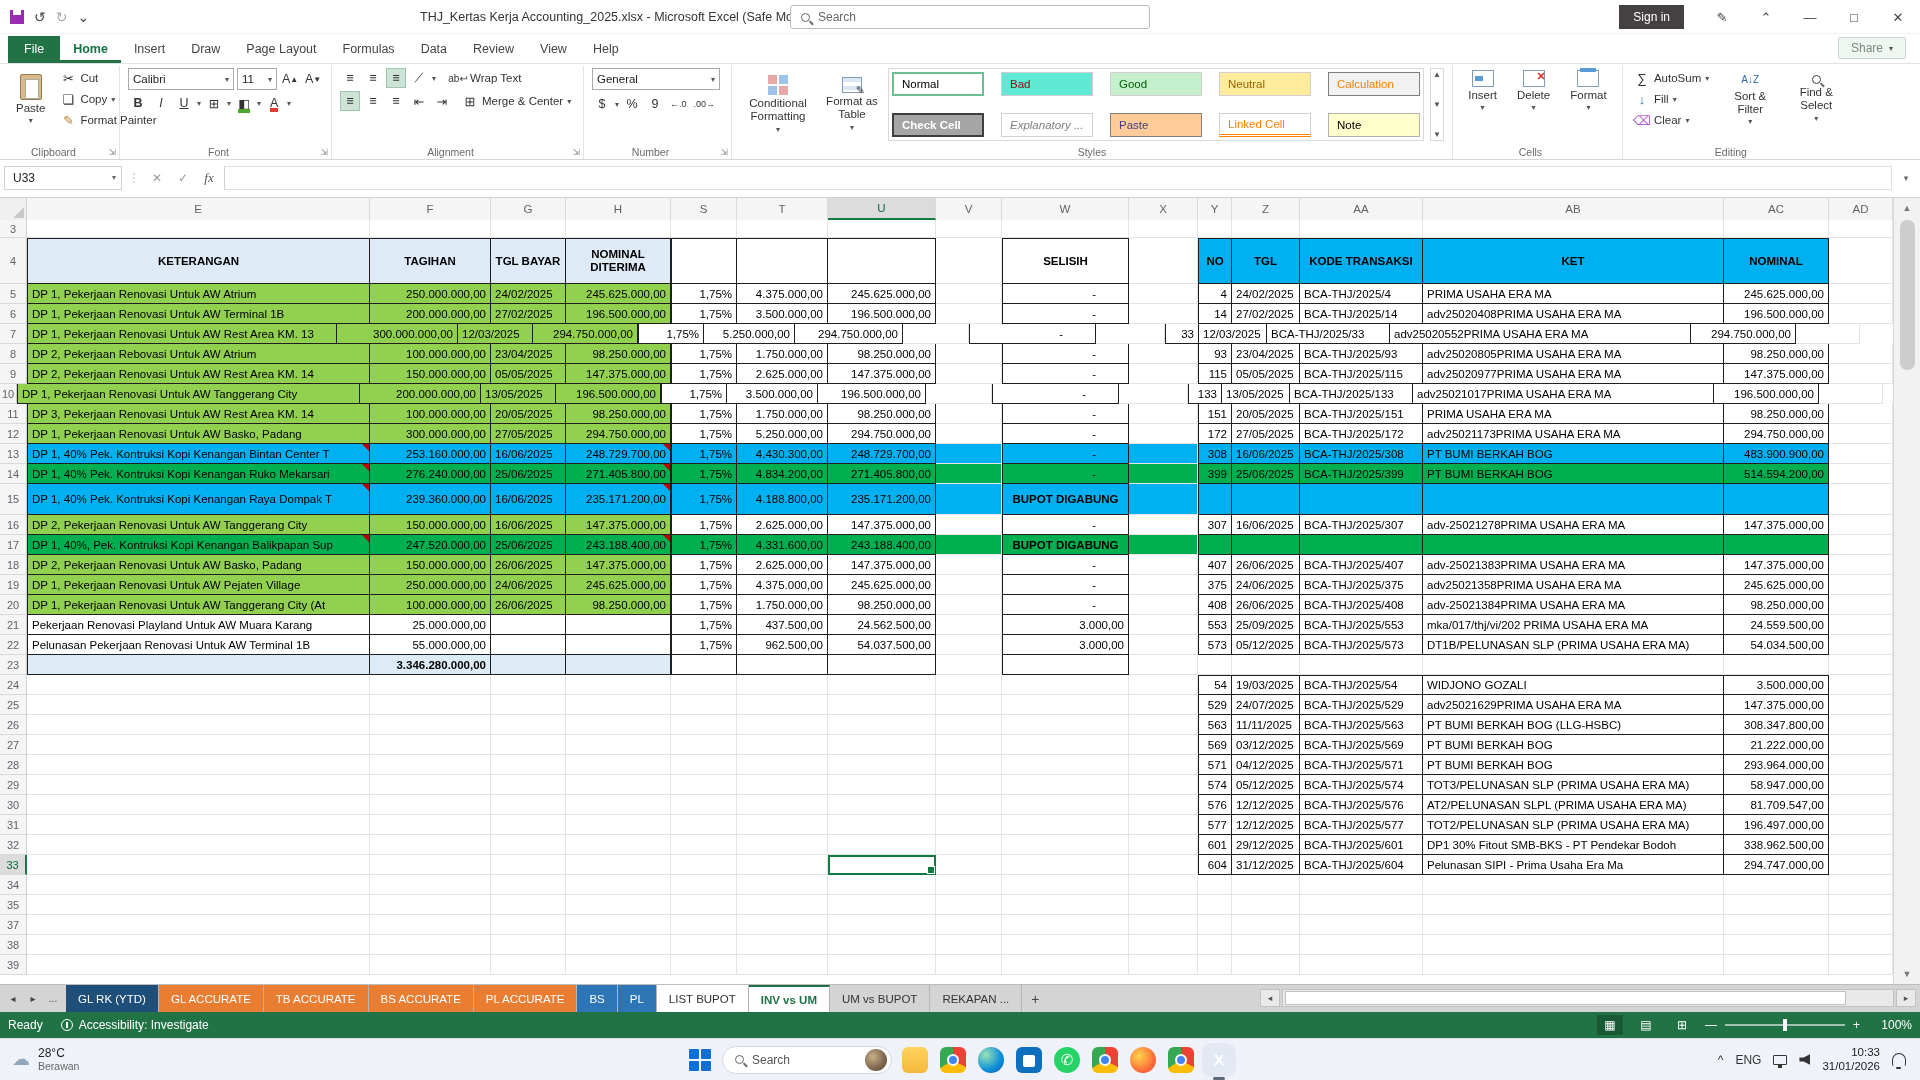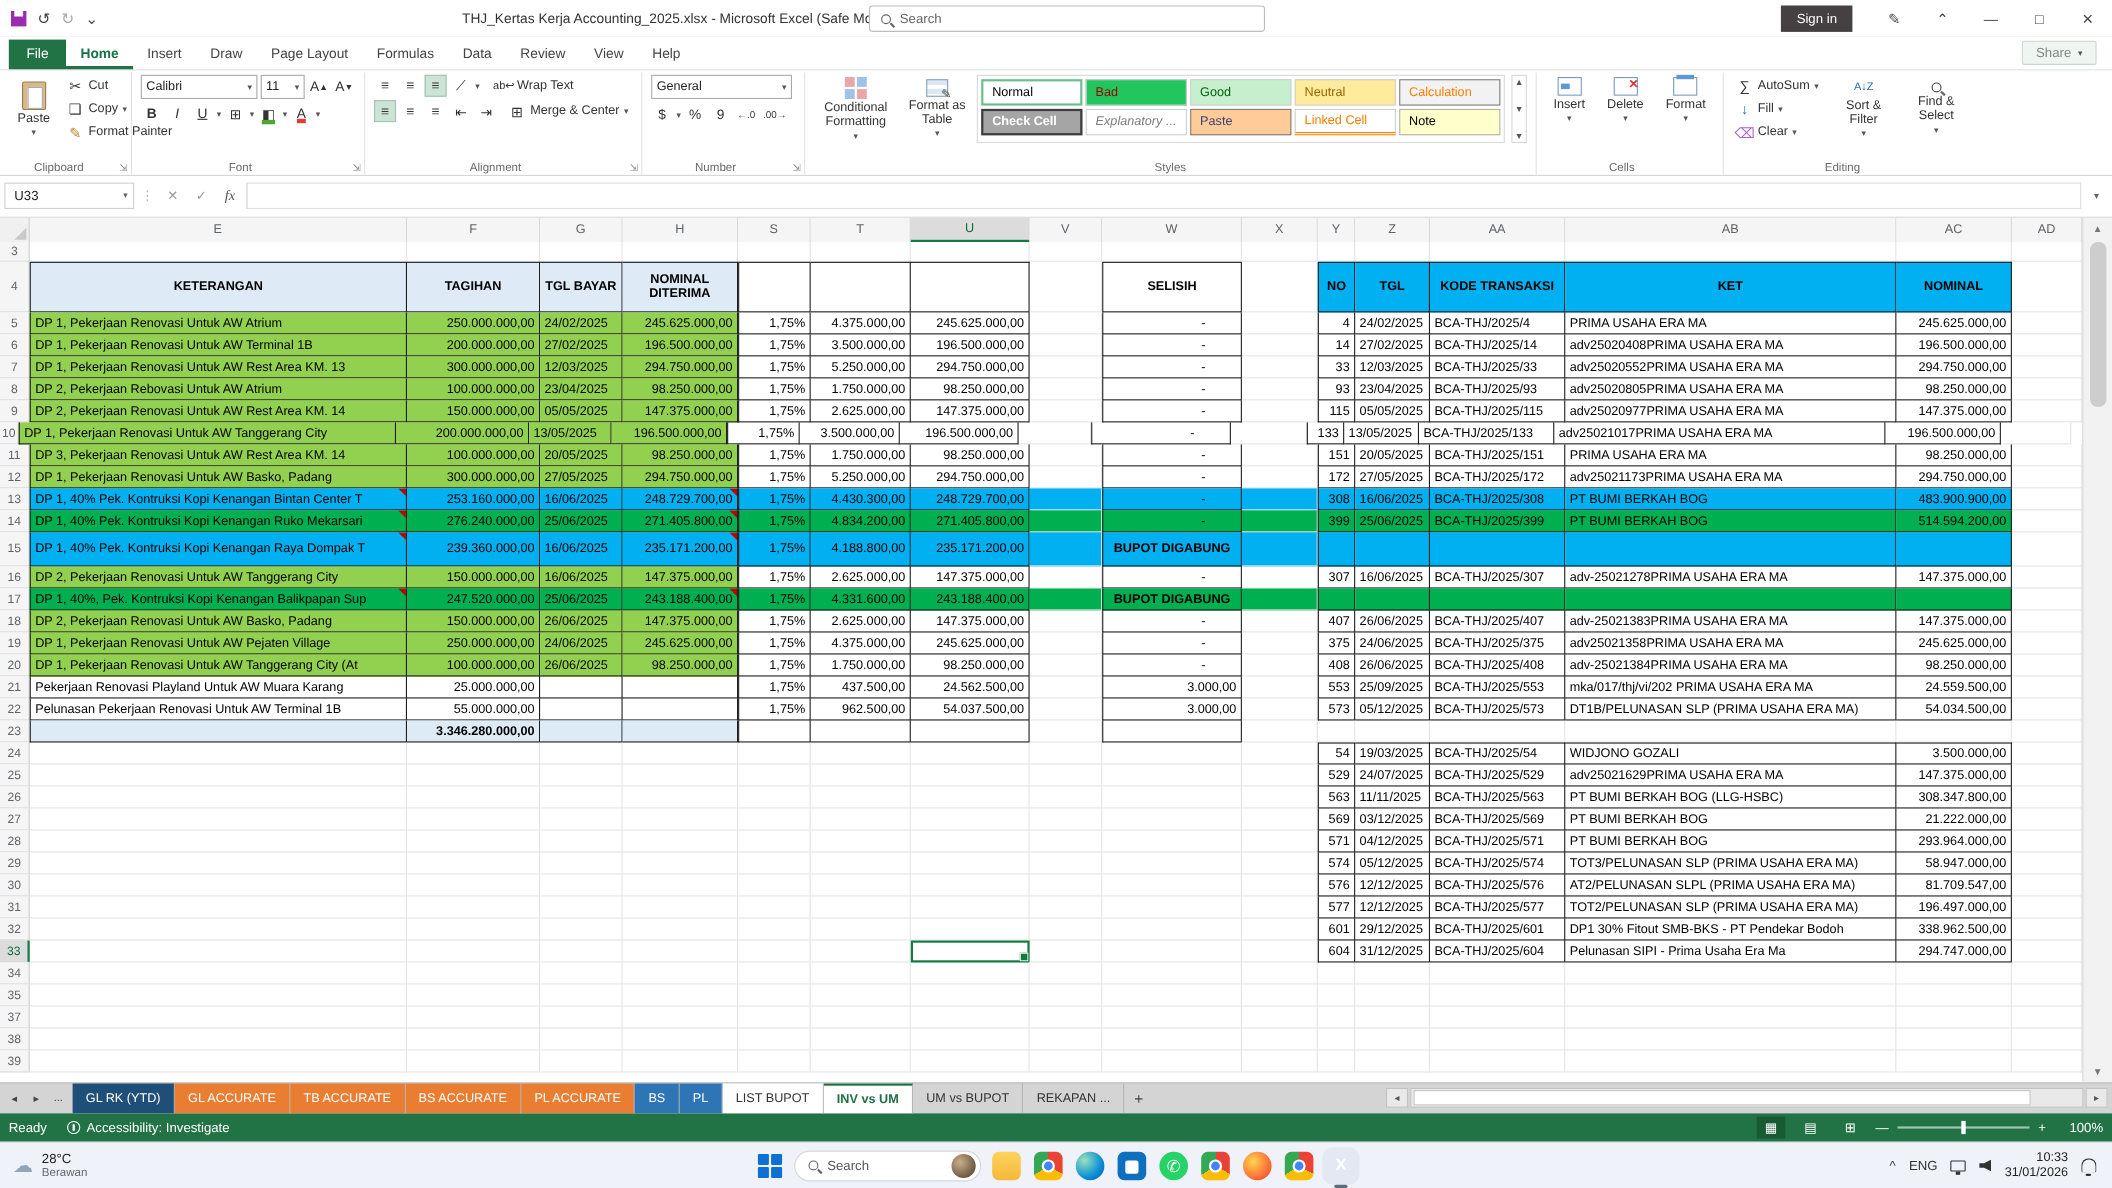--- a/index.html
+++ b/index.html
@@ -43,24 +43,24 @@
   .paste-ico { width:22px; height:26px; background:#d8b98c; border:1px solid #9a7b50; border-radius:2px; position:relative; }
   .paste-ico::after { content:""; position:absolute; left:4px; top:4px; width:12px; height:18px; background:#fff; border:1px solid #aaa; }
   .combo { border:1px solid #ababab; background:#fff; font-size:11.5px; color:#222; display:flex; align-items:center; justify-content:space-between; padding:1px 4px; height:22px; }
   .fontrow { display:flex; gap:3px; align-items:center; margin-bottom:3px; }
   .fmtbtn { min-width:20px; height:20px; display:inline-flex; align-items:center; justify-content:center; font-size:12.5px; color:#333; padding:0 2px; }
   .fmtbtn.sel { background:#cce3d5; border:1px solid #9fc6af; }
   .ubar { display:inline-block; position:relative; }
   .ubar.green::after, .ubar.red::after { content:""; position:absolute; left:0; right:0; bottom:-2px; height:4px; }
   .ubar.green::after { background:#4ea72e; }
   .ubar.red::after { background:#e03c31; }
-  .styles-gal { display:grid; grid-template-columns:repeat(5, 92px); grid-auto-rows:24px; gap:3px; border:1px solid #d9d9d9; padding:3px; background:#fff; }
+  .styles-gal { display:grid; grid-template-columns:repeat(5, 92px); grid-auto-rows:24px; gap:17px; border:1px solid #d9d9d9; padding:3px; background:#fff; }
   .sgi { font-size:11.5px; display:flex; align-items:center; padding:0 8px; border:1px solid #d0d0d0; background:#fff; color:#000; overflow:hidden; white-space:nowrap; }
   .sgi.normal { border:2px solid #6bbf8e; }
-  .sgi.bad { background:#22c55e; color:#9c0006; }
+  .sgi.bad { background:#5eead4; color:#9c0006; }
   .sgi.good { background:#c6efce; color:#006100; }
   .sgi.neutral { background:#ffeb9c; color:#9c6500; }
   .sgi.calc { background:#f2f2f2; color:#fa7d00; border:1px solid #7f7f7f; }
   .sgi.check { background:#a5a5a5; color:#fff; border:2px solid #3f3f3f; font-weight:700; }
   .sgi.expl { color:#7f7f7f; font-style:italic; }
   .sgi.input { background:#ffcc99; color:#3f3f76; border:1px solid #7f7f7f; }
   .sgi.linked { color:#fa7d00; border-bottom:3px double #ff8001; }
   .sgi.note { background:#ffffcc; border:1px solid #b2b2b2; }
   .galarrows { display:flex; flex-direction:column; justify-content:space-between; border:1px solid #d9d9d9; margin-left:2px; padding:1px 2px; font-size:8px; color:#555; }
   .tblico { width:22px; height:17px; border:1px solid #7f9db9;
@@ -540,21 +540,21 @@
           <div class="c " style="width:69px"></div>
           <div class="c b bl right " style="width:34px">14</div>
           <div class="c b " style="width:68px">27/02/2025</div>
           <div class="c b " style="width:123px">BCA-THJ/2025/14</div>
           <div class="c b " style="width:301px">adv25020408PRIMA USAHA ERA MA</div>
           <div class="c b right " style="width:105px">196.500.000,00</div>
           <div class="c " style="width:64px"></div>
         </div>
         <div class="grow" style="height:20px">
           <div class="rowhdr" style="width:27px">7</div>
-          <div class="c b bl f-green" style="width:343px">DP 1, Pekerjaan Renovasi Untuk AW Rest Area KM. 13</div>
+          <div class="c b bl f-green" style="width:310px">DP 1, Pekerjaan Renovasi Untuk AW Rest Area KM. 13</div>
           <div class="c b right f-green" style="width:121px">300.000.000,00</div>
           <div class="c b f-green" style="width:75px">12/03/2025</div>
           <div class="c b right f-green" style="width:105px">294.750.000,00</div>
           <div class="c b bl right " style="width:66px">1,75%</div>
           <div class="c b right " style="width:91px">5.250.000,00</div>
           <div class="c b right " style="width:108px">294.750.000,00</div>
           <div class="c " style="width:66px"></div>
           <div class="c b bl dash " style="width:127px">-</div>
           <div class="c " style="width:69px"></div>
           <div class="c b bl right " style="width:34px">33</div>

